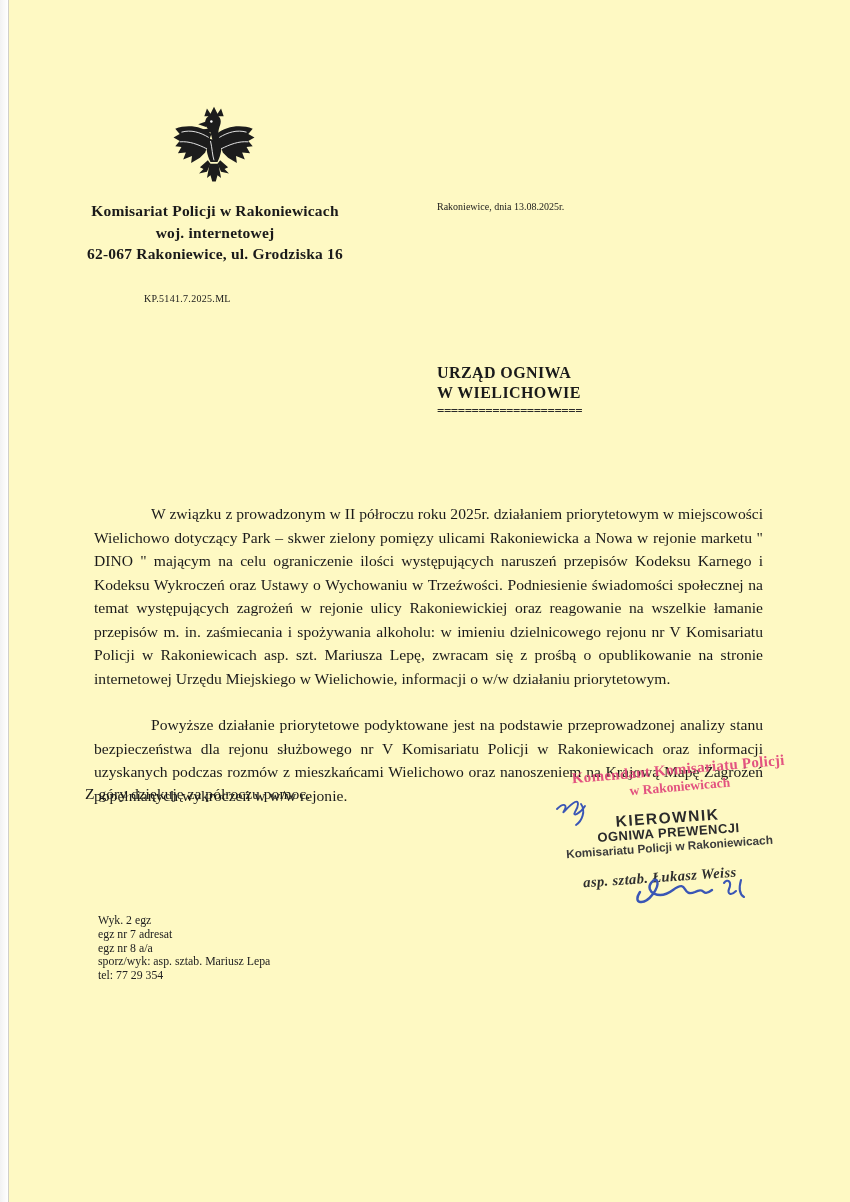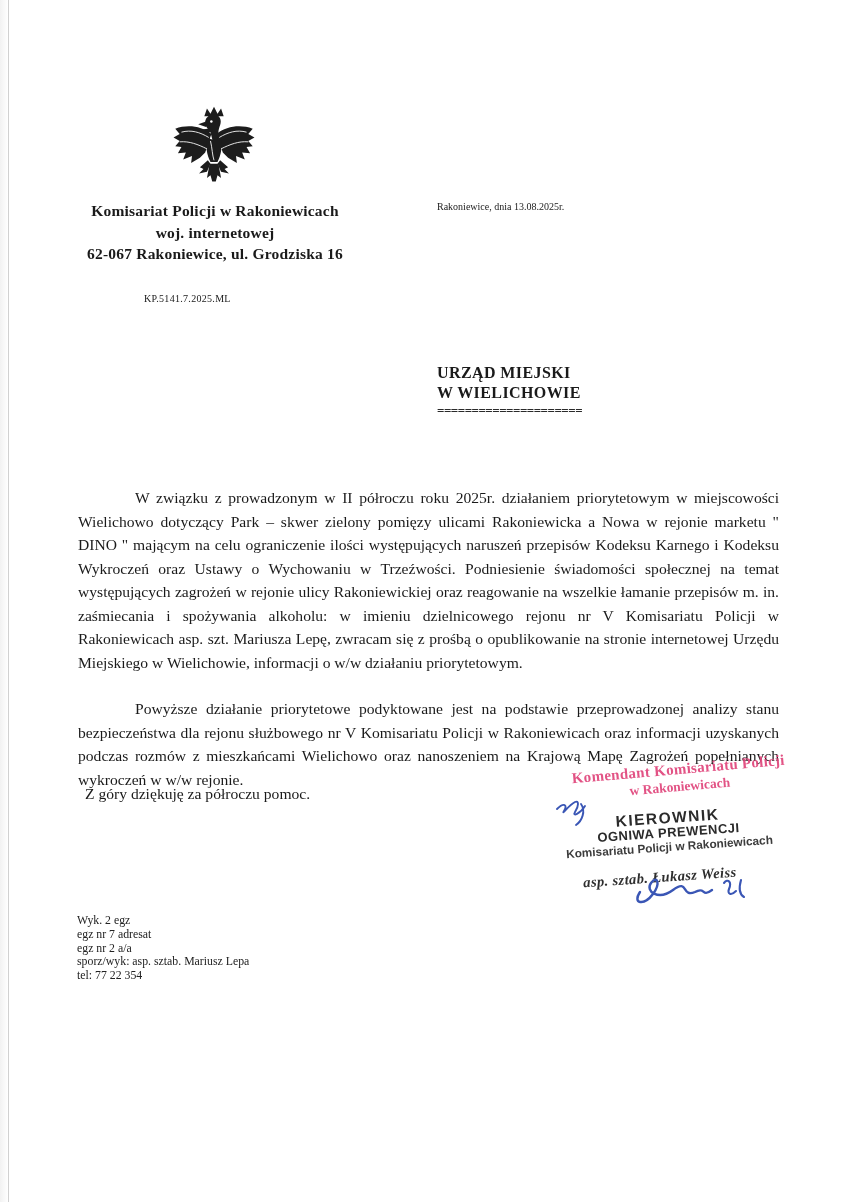--- a/index.html
+++ b/index.html
@@ -1,20 +1,20 @@
 <!DOCTYPE html>
 <html lang="pl"><head>
 <meta charset="utf-8">
 <style>
   html,body{margin:0;padding:0;background:#e9e9e9;}
   .page{
     position:relative;
     width:850px;height:1202px;
     margin:0 auto;
-    background:#ffffff;
+    background:#fef9c3;
     font-family:"Liberation Serif", serif;
     color:#1a1a1a;
     overflow:hidden;
   }
   .scan-edge{position:absolute;left:8px;top:0;width:1px;height:100%;background:#c9c9c9;opacity:.85;}
   .scan-edge2{position:absolute;left:0;top:0;width:8px;height:100%;background:linear-gradient(90deg,#f2f2f2,#ffffff);}
 
   .eagle{position:absolute;left:168px;top:104px;width:92px;height:88px;}
 
   .org-block{
@@ -25,21 +25,21 @@
   .date-line{position:absolute;left:437px;top:201px;font-size:10px;}
   .ref-line{position:absolute;left:144px;top:293px;font-weight:normal;font-size:10px;letter-spacing:.3px;}
 
   .addressee{position:absolute;left:437px;top:363px;font-weight:bold;font-size:16px;line-height:19.5px;letter-spacing:.4px;}
   .addressee .sep{font-size:13px;letter-spacing:-.5px;line-height:10px;margin-top:4px;font-weight:bold;color:#2a2a2a;}
 
   .body-text{
     position:absolute;left:78px;top:486px;width:701px;
     font-size:15.6px;line-height:23.5px;text-align:justify;
   }
-  .body-text p{margin:0;text-indent:57px;}
+  .body-text p{margin:16px;text-indent:57px;}
   .body-text p + p{margin-top:23px;}
 
   .closing{position:absolute;left:85px;top:785px;font-size:15.6px;}
 
   .stamp-pink{
     position:absolute;left:546px;top:761px;width:266px;
     text-align:center;transform:rotate(-5deg);
     font-weight:bold;line-height:17px;opacity:.92;
   }
   .stamp-pink .l1{font-size:15px;letter-spacing:.3px;}
@@ -56,21 +56,21 @@
   .stamp-black .l2{font-size:13px;font-weight:bold;letter-spacing:.5px;}
   .stamp-black .l3{font-size:11.8px;font-weight:bold;color:#3c3c3c;}
 
   .signer-line{
     position:absolute;left:583px;top:869px;
     transform:rotate(-4deg);
     font-style:italic;font-weight:bold;font-size:14.5px;color:#2e2e2e;letter-spacing:.4px;
   }
   .sig-svg{position:absolute;left:630px;top:860px;}
 
-  .footer{position:absolute;left:77px;top:914px;font-size:11.8px;line-height:13.8px;color:#222;}
+  .footer{position:absolute;left:98px;top:914px;font-size:11.8px;line-height:13.8px;color:#222;}
   .footer div{white-space:pre;}
 </style>
 </head>
 <body>
 
 <div class="page">
   <div class="scan-edge2"></div>
   <div class="scan-edge"></div>
 
   <svg class="eagle" viewBox="0 0 100 100" aria-hidden="true">
@@ -99,21 +99,21 @@
     <div>Komisariat Policji w Rakoniewicach</div>
     <div>woj. internetowej</div>
     <div>62-067 Rakoniewice, ul. Grodziska 16</div>
   </div>
 
   <div class="date-line">Rakoniewice, dnia 13.08.2025r.</div>
 
   <div class="ref-line">KP.5141.7.2025.ML</div>
 
   <div class="addressee">
-    <div>URZĄD MIEJSKI</div>
+    <div>URZĄD OGNIWA</div>
     <div>W WIELICHOWIE</div>
     <div class="sep">=====================</div>
   </div>
 
   <div class="body-text">
     <p>W związku z prowadzonym w II półroczu roku 2025r. działaniem priorytetowym w miejscowości Wielichowo dotyczący Park – skwer zielony pomięzy ulicami Rakoniewicka a Nowa w rejonie marketu " DINO " mającym na celu ograniczenie ilości występujących naruszeń przepisów Kodeksu Karnego i Kodeksu Wykroczeń oraz Ustawy o Wychowaniu w Trzeźwości. Podniesienie świadomości społecznej na temat występujących zagrożeń w rejonie ulicy Rakoniewickiej oraz reagowanie na wszelkie łamanie przepisów m. in.  zaśmiecania i spożywania alkoholu: w imieniu dzielnicowego rejonu nr V Komisariatu Policji w Rakoniewicach asp. szt. Mariusza Lepę, zwracam się z prośbą o opublikowanie na stronie internetowej Urzędu Miejskiego w Wielichowie, informacji o w/w działaniu priorytetowym.</p>
     <p>Powyższe działanie priorytetowe podyktowane jest na podstawie przeprowadzonej analizy stanu bezpieczeństwa dla rejonu służbowego nr V Komisariatu Policji w Rakoniewicach oraz informacji uzyskanych podczas rozmów z mieszkańcami Wielichowo oraz nanoszeniem na Krajową Mapę Zagrożeń popełnianych wykroczeń w w/w rejonie.</p>
   </div>
 
   <div class="closing">Z góry dziękuję za półroczu pomoc.</div>
@@ -136,17 +136,17 @@
   <div class="signer-line">asp. sztab. Łukasz Weiss</div>
 
   <svg class="sig-svg" width="135" height="50" viewBox="0 0 135 50" aria-hidden="true">
     <path class="ink" d="M10 32 C2 44 14 46 23 34 C31 23 27 15 21 23 C15 31 28 41 43 30 C59 18 51 38 65 32 C76 26 71 38 82 30" stroke="#3a56b5" stroke-width="2.4" fill="none" stroke-linecap="round"></path>
     <path class="ink" d="M94 23 C98 18 102 22 99 29 C97 34 101 36 106 31 M111 20 C109 27 109 34 114 37" stroke="#3a56b5" stroke-width="2.1" fill="none" stroke-linecap="round"></path>
   </svg>
 
   <div class="footer">
     <div>Wyk. 2 egz</div>
     <div>egz nr 7 adresat</div>
-    <div>egz nr 2 a/a</div>
+    <div>egz nr 8 a/a</div>
     <div>sporz/wyk: asp. sztab. Mariusz Lepa</div>
-    <div>tel: 77 22 354</div>
+    <div>tel: 77 29 354</div>
   </div>
 </div>
 
 </body></html>

